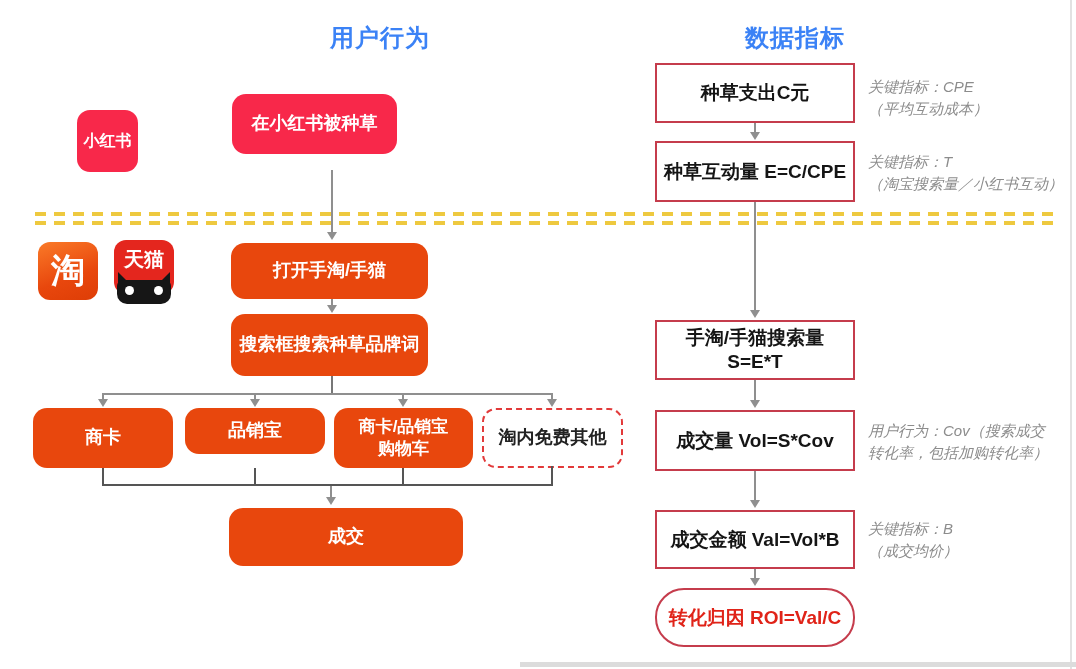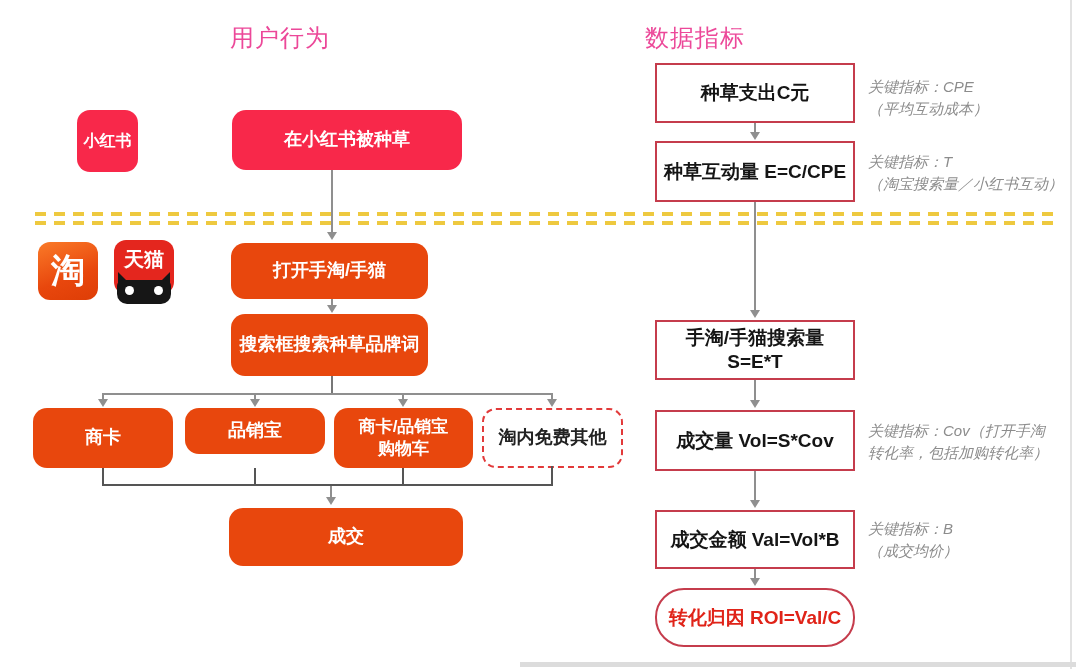--- a/index.html
+++ b/index.html
@@ -1,20 +1,20 @@
 <!DOCTYPE html>
 <html><head>
 <meta charset="utf-8">
 <style>
   html,body{margin:0;padding:0;background:#fff;}
   #stage{
     position:relative;width:1076px;height:669px;background:#ffffff;
     font-family:"Liberation Sans","DejaVu Sans",sans-serif;overflow:hidden;
   }
-  .hdr{position:absolute;font-size:24px;font-weight:normal;color:#ec4899;text-align:left;letter-spacing:1px;}
+  .hdr{position:absolute;font-size:24px;font-weight:bold;color:#3b82f6;text-align:right;letter-spacing:1px;}
   
   .fbox{position:absolute;display:flex;align-items:center;justify-content:center;
         text-align:center;border-radius:14px;color:#fff;font-weight:bold;font-size:18px;line-height:1.3;}
   .pink{background:#f8284a;}
   .orange{background:#e8470d;}
   .dashedbox{background:#fff;border:2px dashed #e23a3a;color:#222;}
   .mbox{position:absolute;left:655px;width:196px;display:flex;flex-direction:column;align-items:center;justify-content:center;
         text-align:center;background:#fff;border:2px solid #c53c4c;color:#151515;font-weight:bold;font-size:19px;line-height:1.25;}
   .mbox.red{color:#e02318;}
   
@@ -64,21 +64,21 @@
     <div class="ear r"></div>
     <div class="cathead"></div>
     <div class="tmtxt">天猫</div>
     <div class="eye l"></div>
     <div class="eye r"></div>
   </div>
 
   <div class="dashrow" style="top:212px;"></div>
   <div class="dashrow" style="top:221px;"></div>
 
-  <div class="fbox pink" style="left:232px;top:110px;width:230px;height:60px;">
+  <div class="fbox pink" style="left:232px;top:94px;width:165px;height:60px;">
     <span>在小红书被种草</span>
   </div>
   <div class="vline" style="left:331px;top:170px;height:62px;"></div>
   <div class="ahead" style="left:327px;top:232px;"></div>
 
   <div class="fbox orange" style="left:231px;top:243px;width:197px;height:56px;">
     <span>打开手淘/手猫</span>
   </div>
   <div class="vline" style="left:331px;top:299px;height:7px;"></div>
   <div class="ahead" style="left:327px;top:305px;"></div>
@@ -163,21 +163,21 @@
 
   <div class="ann" style="top:76px;">
     <span>关键指标：CPE</span>
     <span>（平均互动成本）</span>
   </div>
   <div class="ann" style="top:151px;">
     <span>关键指标：T</span>
     <span>（淘宝搜索量／小红书互动）</span>
   </div>
   <div class="ann" style="top:420px;">
-    <span>关键指标：Cov（打开手淘</span>
+    <span>用户行为：Cov（搜索成交</span>
     <span>转化率，包括加购转化率）</span>
   </div>
   <div class="ann" style="top:518px;">
     <span>关键指标：B</span>
     <span>（成交均价）</span>
   </div>
 
   <div class="edge-r"></div>
   <div class="edge-b"></div>
 </div>

